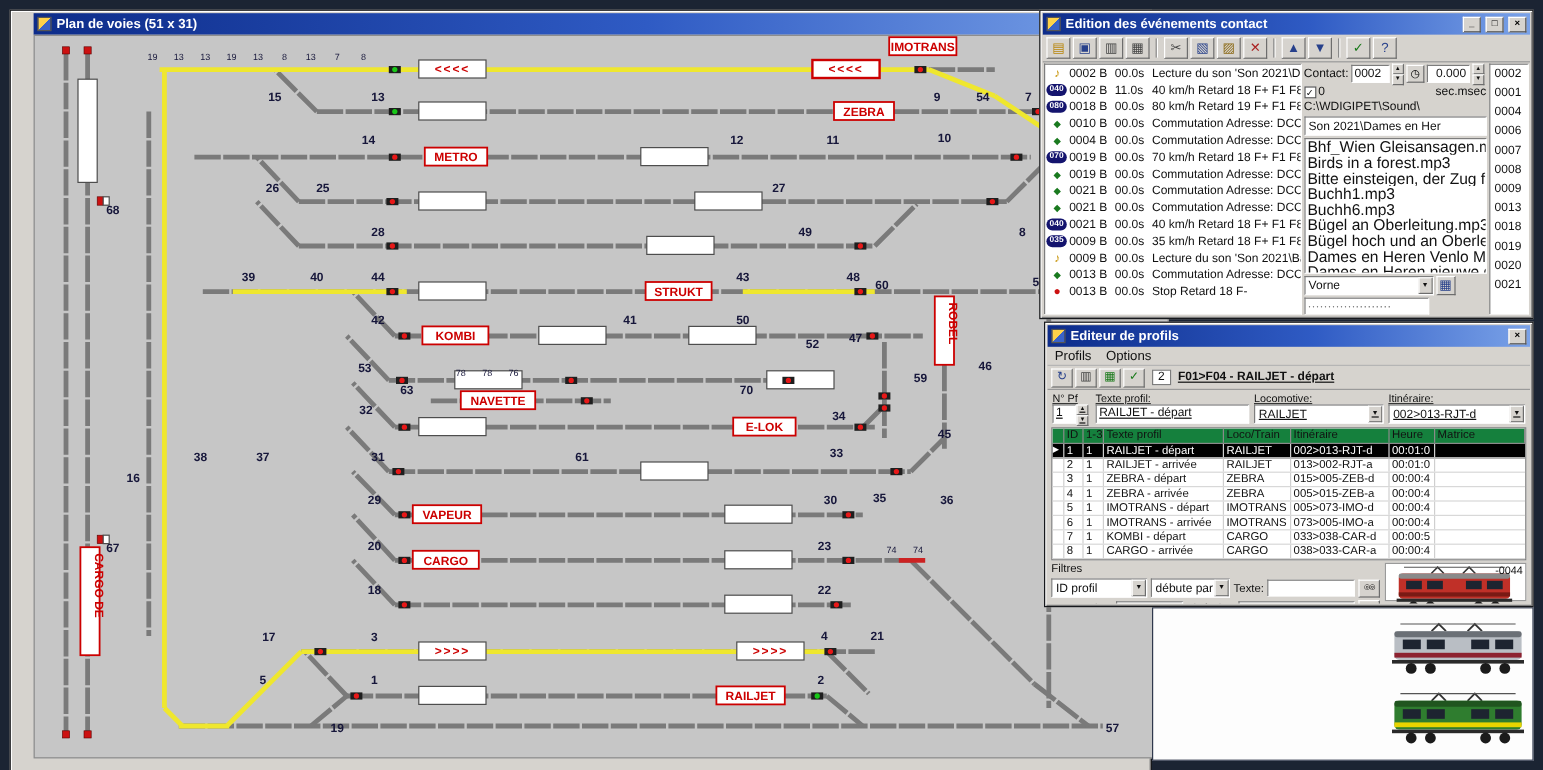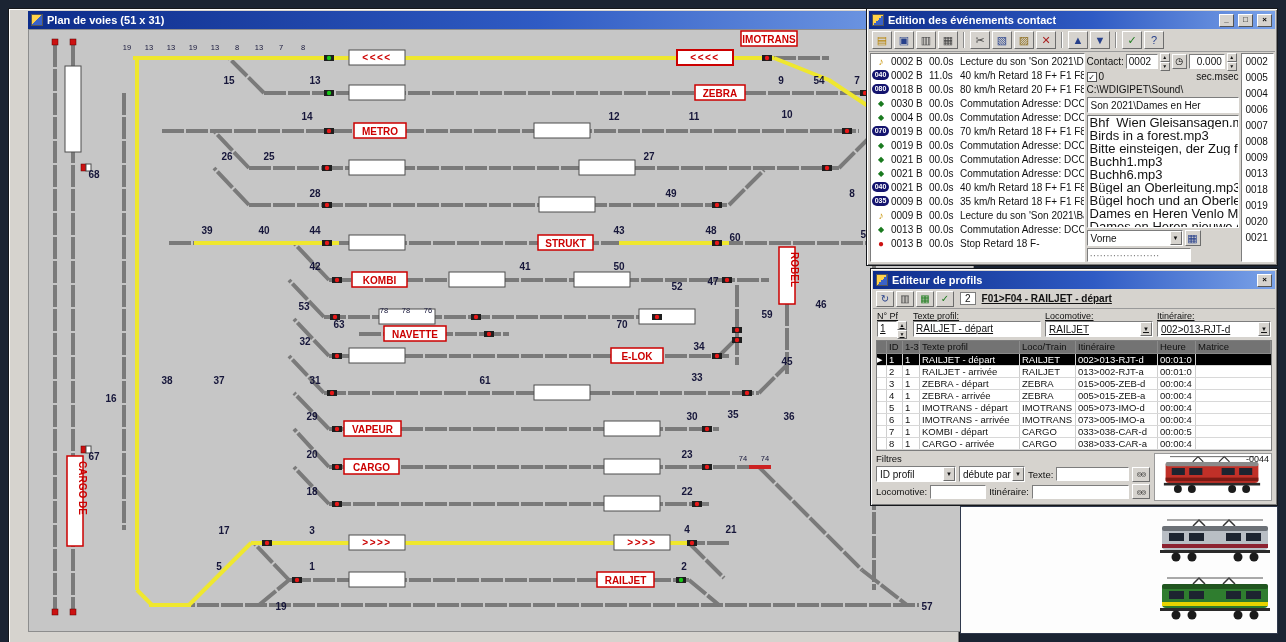--- a/index.html
+++ b/index.html
@@ -78,21 +78,21 @@
   .ptoolbar { height:20px; display:flex; align-items:center; gap:2px; padding:0 3px;
               border-bottom:1px solid #9a9a9a; }
   .ptoolbar .tbtn { height:16px; width:18px; line-height:13px; font-size:10px; }
   .tb-num { background:#fff; border:1px solid #7d7d7d; padding:0 4px; font-size:10px; margin-left:4px; }
   .tb-text { font-weight:bold; font-size:10px; margin-left:4px; white-space:nowrap;text-decoration:underline; }
   .pfields { display:flex; gap:4px; padding:2px 4px 3px 4px;text-decoration:underline; }
   .pf { display:flex; flex-direction:column; font-size:9px; }
   .pf .field { height:16px; }
   .ptable { margin:0 3px; background:#fff; border:1px solid #7d7d7d; overflow:hidden; }
   .pt-row { display:flex; height:12px; line-height:12px; font-size:9.5px; border-bottom:1px solid #d8d8d8; }
-  .pt-row.hdr { background:#737373; border-bottom:1px solid #8a8a8a; font-weight:normal; height:13px; }
+  .pt-row.hdr { background:#15803d; border-bottom:1px solid #8a8a8a; font-weight:normal; height:13px; }
   .pt-row.sel { background:#000; color:#fff; }
   .pt-c { overflow:hidden; white-space:nowrap; padding:0 2px; border-right:1px solid #cfcfcf; }
   .hdr .pt-c { border-right:1px solid #8a8a8a; }
   .w-g{width:10px;flex:0 0 auto;padding:0;} .w-id{width:16px;flex:0 0 auto;} .w-13{width:17px;flex:0 0 auto;}
   .w-tx{width:100px;flex:0 0 auto;} .w-lc{width:56px;flex:0 0 auto;} .w-it{width:82px;flex:0 0 auto;}
   .w-hr{width:38px;flex:0 0 auto;} .w-mx{flex:1;border-right:none;}
   .filters { display:flex; padding:2px 3px; gap:4px; flex:1; overflow:hidden; }
   .f-left { flex:1; font-size:9.5px; }
   .f-row { display:flex; align-items:center; gap:3px; margin-top:2px; white-space:nowrap; }
   .f-row .field { height:14px; }
@@ -421,25 +421,25 @@
         <div class="ev-row">
           <span class="ev-ic badge">040</span>
           <span class="ev-contact">0002 B</span>
           <span class="ev-time">11.0s</span>
           <span class="ev-text">40 km/h Retard 18 F+ F1 F8 F10</span>
         </div>
         <div class="ev-row">
           <span class="ev-ic badge">080</span>
           <span class="ev-contact">0018 B</span>
           <span class="ev-time">00.0s</span>
-          <span class="ev-text">80 km/h Retard 20 F+ F1 F8</span>
+          <span class="ev-text">80 km/h Retard 19 F+ F1 F8</span>
         </div>
         <div class="ev-row">
           <span class="ev-ic ic-switch">◆</span>
-          <span class="ev-contact">0030 B</span>
+          <span class="ev-contact">0010 B</span>
           <span class="ev-time">00.0s</span>
           <span class="ev-text">Commutation Adresse: DCC 0009 POS=2</span>
         </div>
         <div class="ev-row">
           <span class="ev-ic ic-switch">◆</span>
           <span class="ev-contact">0004 B</span>
           <span class="ev-time">00.0s</span>
           <span class="ev-text">Commutation Adresse: DCC 0013 POS=2</span>
         </div>
         <div class="ev-row">
@@ -529,51 +529,55 @@
           <div class="file-row">Birds in a forest.mp3</div>
           <div class="file-row">Bitte einsteigen, der Zug fährt ab.m</div>
           <div class="file-row">Buchh1.mp3</div>
           <div class="file-row">Buchh6.mp3</div>
           <div class="file-row">Bügel an Oberleitung.mp3</div>
           <div class="file-row">Bügel hoch und an Oberleitung.mp</div>
           <div class="file-row">Dames en Heren Venlo Münchengl</div>
           <div class="file-row">Dames en Heren nieuwe dienstreg</div>
         </div>
       <div class="cm-row">
-        <div class="combo" style="width:96px">
+        <div class="combo" style="width:108px">
           <span>Vorne</span>
             <b>▼</b>
         </div>
         <button class="tbtn" style="width:16px;height:16px;color:#27408b">▦</button>
       </div>
       <div class="field" style="width:104px;color:#777;height:14px">·····················</div>
     </div>
     <div class="contact-list sunken" id="contact-list">
         <div class="contact-row">0002</div>
-        <div class="contact-row">0005</div>
+        <div class="contact-row">0001</div>
         <div class="contact-row">0004</div>
         <div class="contact-row">0006</div>
         <div class="contact-row">0007</div>
         <div class="contact-row">0008</div>
         <div class="contact-row">0009</div>
         <div class="contact-row">0013</div>
         <div class="contact-row">0018</div>
         <div class="contact-row">0019</div>
         <div class="contact-row">0020</div>
         <div class="contact-row">0021</div>
       </div>
   </div>
 </div>
 
 <div class="win profile-win">
   <div class="titlebar">
     <span class="ticon"></span>
     <span>Editeur de profils</span>
     <span class="tspacer"></span>
     <button class="wbtn">×</button>
+  </div>
+  <div class="menubar">
+    <span>Profils</span>
+    <span>Options</span>
   </div>
   <div class="ptoolbar" id="profile-toolbar">
       <button class="tbtn" style="color: rgb(39, 64, 139);">↻</button>
       <button class="tbtn" style="color: rgb(68, 68, 68);">▥</button>
       <button class="tbtn" style="color: rgb(26, 122, 26);">▦</button>
       <button class="tbtn" style="color: rgb(26, 122, 26);">✓</button>
       <span class="tb-num">2</span>
       <span class="tb-text">F01&gt;F04 - RAILJET - départ</span>
     </div>
   <div class="pfields">

